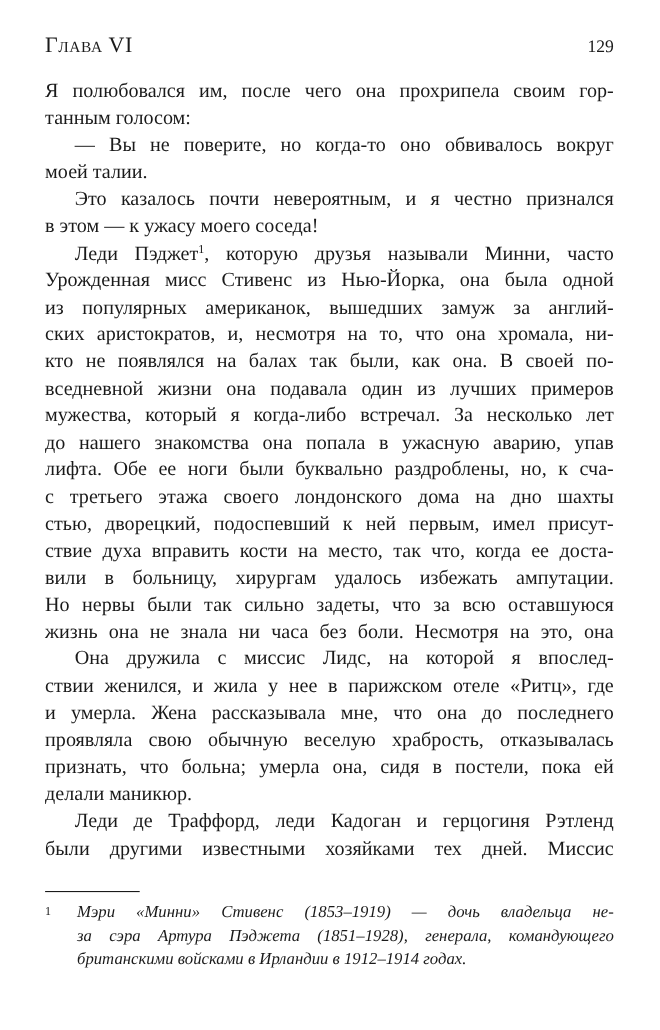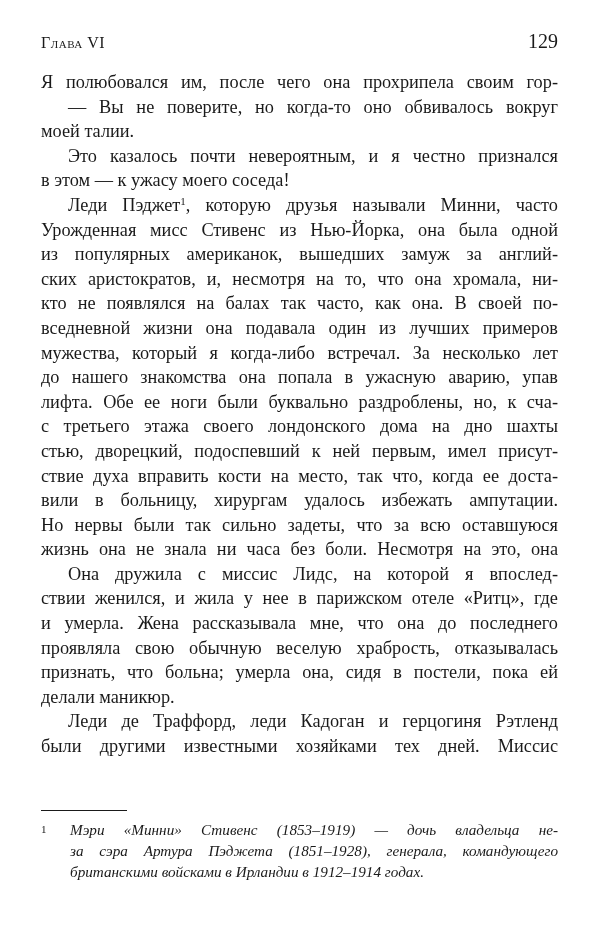--- a/index.html
+++ b/index.html
@@ -1,21 +1,21 @@
 <!DOCTYPE html>
 <html><head>
 <meta charset="utf-8">
 <style>
   html, body { margin: 0; padding: 0; background: #ffffff; }
   body { width: 600px; height: 936px; position: relative; overflow: hidden;
          font-family: "Liberation Serif", "DejaVu Serif", serif; color: #1a1a1a; }
   .running-head { position: absolute; left: 41px; right: 42px; top: 30px; height: 22px;
                   display: flex; justify-content: space-between; align-items: baseline; font-size: 16px; }
-  .chapter { font-variant: small-caps; letter-spacing: 0.5px; font-size: 16px; }
-  .page-num { font-size: 20px; }
+  .chapter { font-variant: small-caps; letter-spacing: 0.5px; font-size: 20px; }
+  .page-num { font-size: 16px; }
   .body-text { position: absolute; left: 41px; top: 70px; width: 517px; font-size: 18.3px; line-height: 24.6px; }
   .line { display: block; white-space: nowrap; text-align: justify; text-align-last: justify; height: 24.6px; }
   .line.last { text-align-last: left; }
   .line.indent { padding-left: 27px; }
   sup { font-size: 11px; line-height: 0; vertical-align: 6px; }
   .fn-rule { position: absolute; left: 41px; top: 810px; width: 86px; height: 0; border-top: 1px solid #1a1a1a; }
   .footnote { position: absolute; left: 41px; top: 819px; width: 517px; font-size: 15.2px; line-height: 21px; }
   .fn-num { position: absolute; left: 0; top: 0; font-size: 11px; line-height: 21px; }
   .fn-body { margin-left: 29px; font-style: italic; }
   .fn-line { display: block; white-space: nowrap; text-align: justify; text-align-last: justify; height: 21px; }
@@ -24,29 +24,30 @@
 </head>
 <body>
 
 <div class="running-head">
   <span class="chapter">Глава VI</span>
   <span class="page-num">129</span>
 </div>
 
 <div class="body-text" id="body-text">
     <span class="line">Я полюбовался им, после чего она прохрипела своим гор-</span>
+    <span class="line last">танным голосом:</span>
     <span class="line indent">— Вы не поверите, но когда-то оно обвивалось вокруг</span>
     <span class="line last">моей талии.</span>
     <span class="line indent">Это казалось почти невероятным, и я честно признался</span>
     <span class="line last">в этом — к ужасу моего соседа!</span>
     <span class="line indent">Леди Пэджет<sup>1</sup>, которую друзья называли Минни, часто</span>
     <span class="line">Урожденная мисс Стивенс из Нью-Йорка, она была одной</span>
     <span class="line">из популярных американок, вышедших замуж за англий-</span>
     <span class="line">ских аристократов, и, несмотря на то, что она хромала, ни-</span>
-    <span class="line">кто не появлялся на балах так часто, как она. В своей по-</span>
+    <span class="line">кто не появлялся на балах так были, как она. В своей по-</span>
     <span class="line">вседневной жизни она подавала один из лучших примеров</span>
     <span class="line">мужества, который я когда-либо встречал. За несколько лет</span>
     <span class="line">до нашего знакомства она попала в ужасную аварию, упав</span>
     <span class="line">лифта. Обе ее ноги были буквально раздроблены, но, к сча-</span>
     <span class="line">с третьего этажа своего лондонского дома на дно шахты</span>
     <span class="line">стью, дворецкий, подоспевший к ней первым, имел присут-</span>
     <span class="line">ствие духа вправить кости на место, так что, когда ее доста-</span>
     <span class="line">вили в больницу, хирургам удалось избежать ампутации.</span>
     <span class="line">Но нервы были так сильно задеты, что за всю оставшуюся</span>
     <span class="line">жизнь она не знала ни часа без боли. Несмотря на это, она</span>

